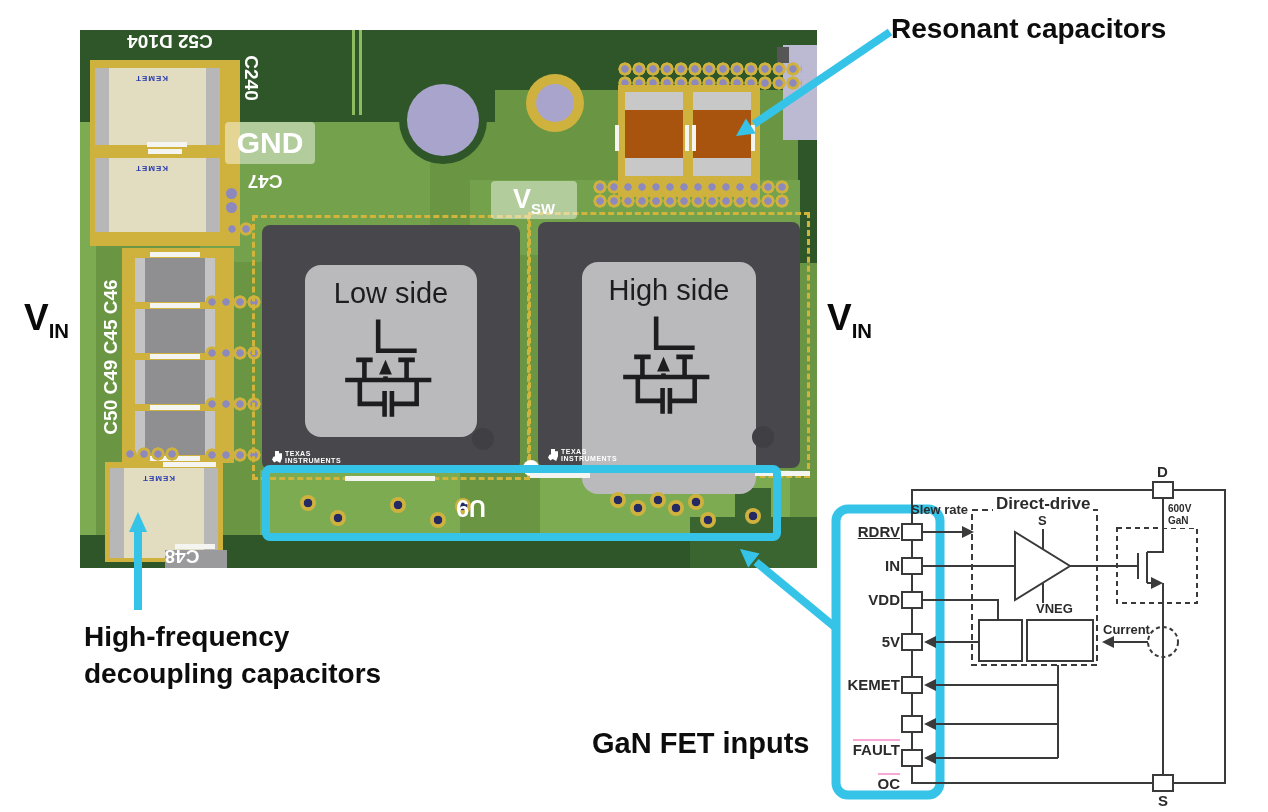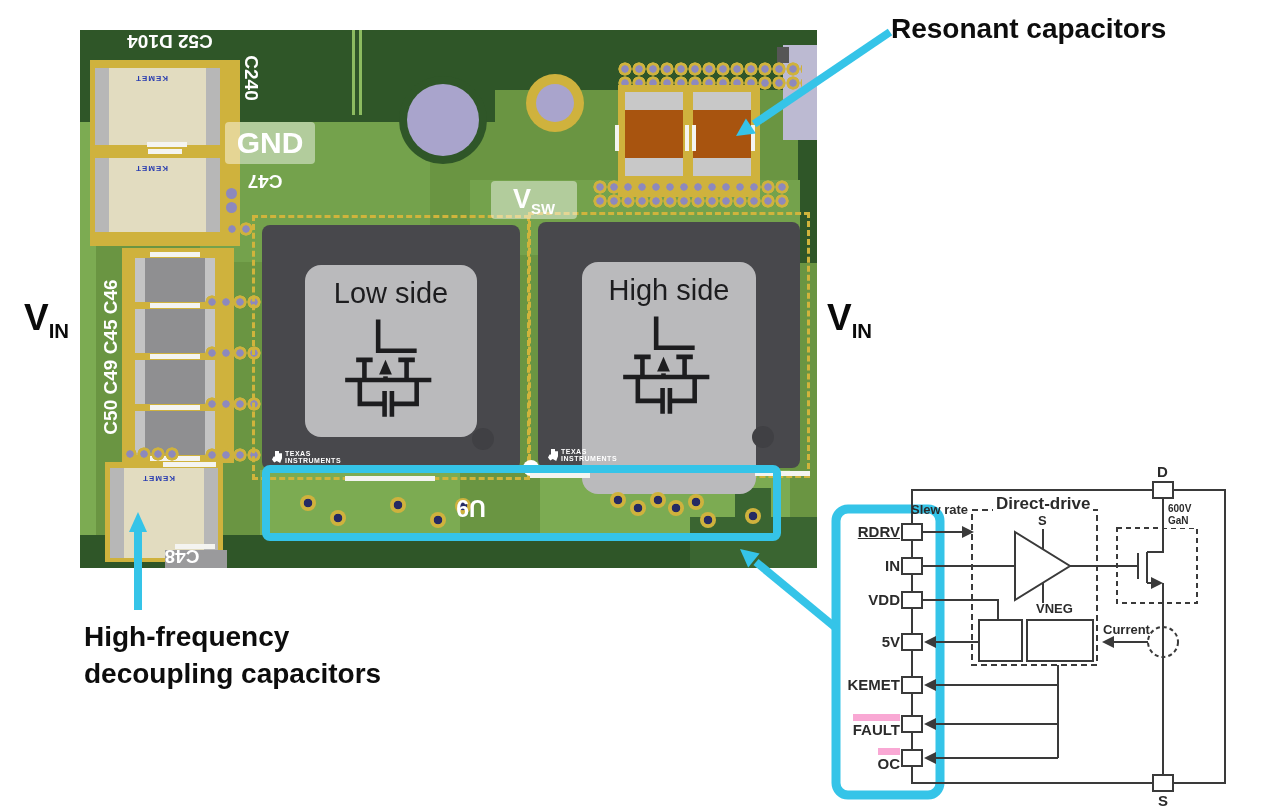--- a/index.html
+++ b/index.html
@@ -53,21 +53,21 @@
 
   
   #overlay { position:absolute; left:0; top:0; width:1268px; height:812px; pointer-events:none; }
 
   .annot { position:absolute; color:#0d0d0d; font-weight:bold; font-size:28px; white-space:nowrap; }
   .vin { position:absolute; color:#0a0a0a; font-weight:bold; font-size:37px; white-space:nowrap; }
   .vin sub, .padlabel sub { font-size:0.55em; }
 
   .schlabel { position:absolute; color:#2b2b2b; font-weight:bold; font-size:13px; white-space:nowrap; }
   .pinlabel { position:absolute; right:368px; text-align:right; color:#2b2b2b; font-weight:bold; font-size:15px; white-space:nowrap; }
-  .ov { display:inline-block; border-top:7px solid #f9a8d4; }
+  .ov { display:inline-block; border-top:2px solid #f9a8d4;margin-top:25px; }
   .whitebg { background:#fff; padding:0 3px; }
 </style>
 </head>
 <body>
 
 <div id="page">
 
   <div id="pcb">
 
     <div class="patch dark" style="left:0;top:0;width:737px;height:60px;"></div>
@@ -285,20 +285,21 @@
       <rect x="1153" y="482" width="20" height="16"></rect>
       <rect x="1153" y="775" width="20" height="16"></rect>
     </g>
   </svg>
 
   <div class="annot" style="left:891px;top:13px;">Resonant capacitors</div>
   <div class="annot" style="left:77px;top:618px;line-height:37px;margin-left:7px;">
     <div>High-frequency</div>
     <div>decoupling capacitors</div>
   </div>
+  <div class="annot" style="left:592px;top:727px;font-size:29px;">GaN FET inputs</div>
 
   <div class="vin" style="left:24px;top:297px;"><span>V</span><sub>IN</sub></div>
   <div class="vin" style="left:827px;top:297px;"><span>V</span><sub>IN</sub></div>
 
   <div class="pinlabel" style="top:523px;text-decoration:underline;"><span>RDRV</span></div>
   <div class="pinlabel" style="top:557px;"><span>IN</span></div>
   <div class="pinlabel" style="top:591px;text-align:right;"><span>VDD</span></div>
   <div class="pinlabel" style="top:633px;"><span>5V</span></div>
   <div class="pinlabel" style="top:676px;"><span>KEMET</span></div>
   <div class="pinlabel" style="top:714px;"><span class="ov">FAULT</span></div>

